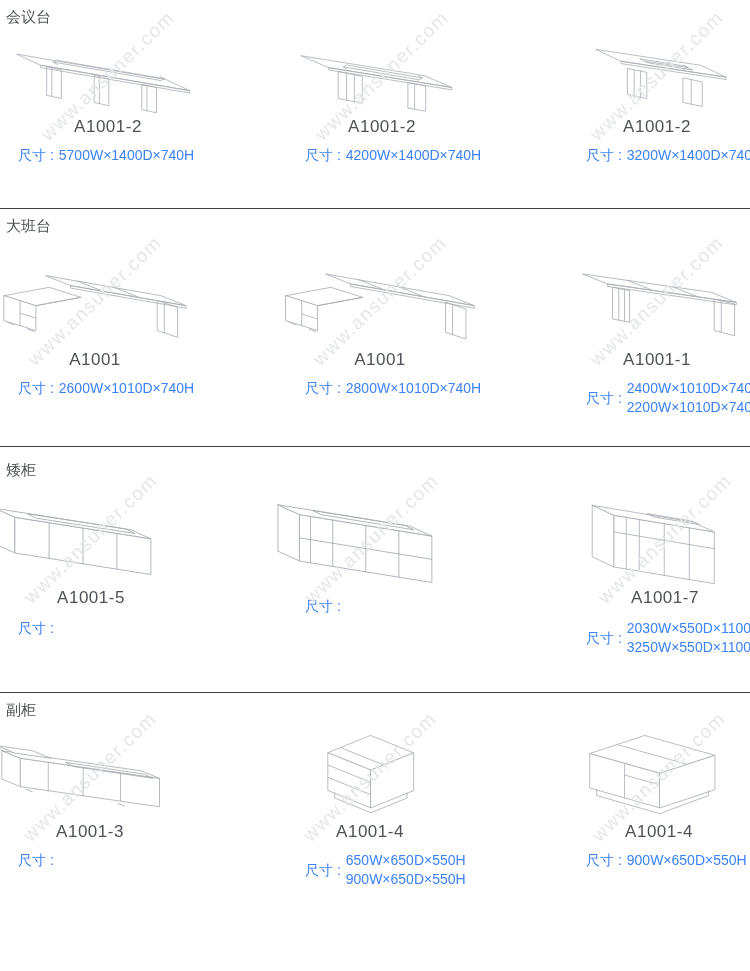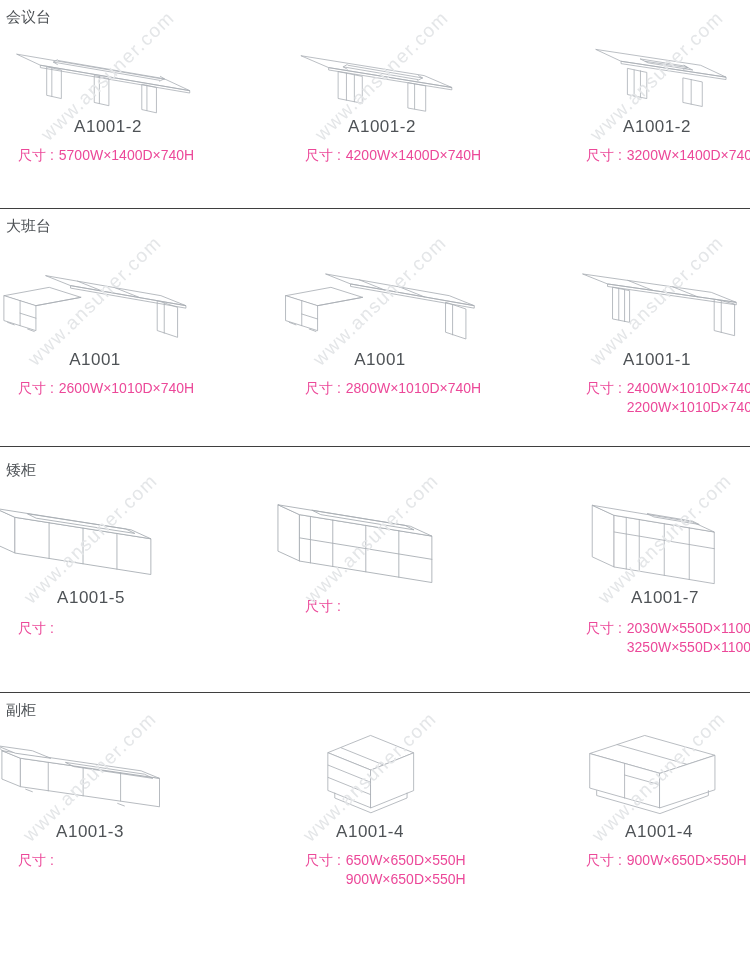--- a/index.html
+++ b/index.html
@@ -25,21 +25,21 @@
   .s2 .c1 .prod{transform:translateX(-30px);}
   .s2 .c2 .prod{transform:translateX(5px);}
   .s2 .c3 .prod{transform:translateX(32px);}
   .s3 .c1 .prod{transform:translateX(-34px);}
   .s3 .c2 .prod{transform:translateX(-3px);}
   .s3 .c3 .prod{transform:translateX(40px);}
   .s4 .c1 .prod{transform:translateX(-35px);}
   .s4 .c2 .prod{transform:translateX(-5px);}
   .s4 .c3 .prod{transform:translateX(34px);}
   .model{text-align:center;font-size:17px;line-height:22px;color:#4e5256;letter-spacing:0.5px;}
-  .dims{display:flex;margin-top:8px;font-size:14px;line-height:19px;color:#ec4899;}
+  .dims{display:flex;margin-top:8px;font-size:14px;line-height:19px;color:#3b82f6;align-items:center;}
   .s3 .dims{margin-top:10px;}
   .c1 .dims{padding-left:18px;}
   .c2 .dims{padding-left:55px;}
   .c3 .dims{padding-left:86px;}
   .dim-label{white-space:pre;margin-right:5px;}
   .dim-lines{white-space:nowrap;}
   .wm{position:absolute;left:50%;top:52%;transform:translate(-50%,-50%) rotate(-44deg);font-size:19px;letter-spacing:1.5px;color:#e4e6e8;white-space:nowrap;pointer-events:none;}
   .art svg path, .art svg line{stroke:#a9aeb4;stroke-width:1;fill:none;stroke-linejoin:round;stroke-linecap:round;}
   .art svg .f{fill:#ffffff;}
 </style>

